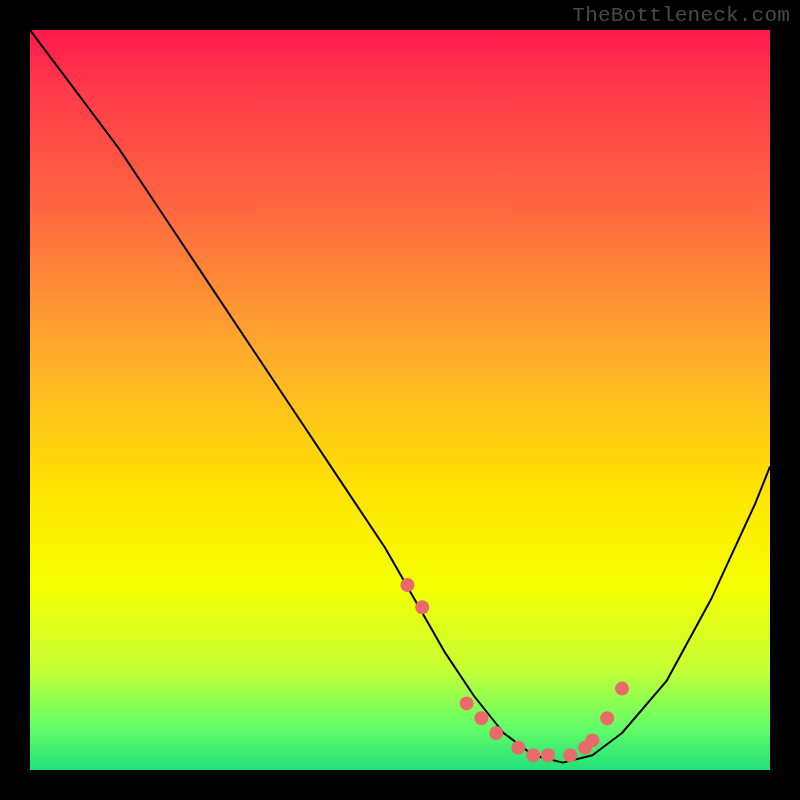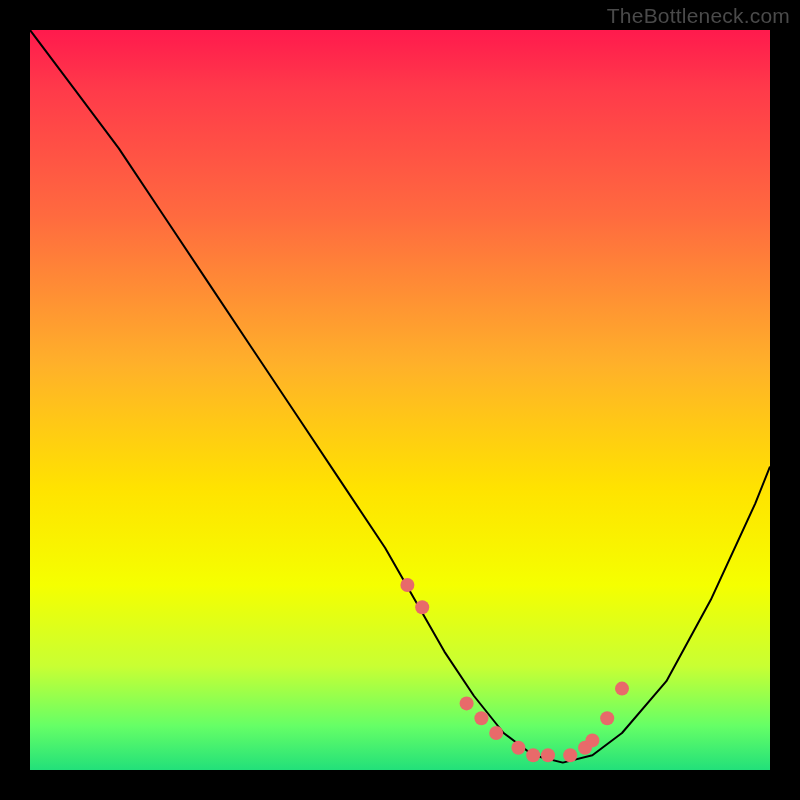--- a/index.html
+++ b/index.html
@@ -40,20 +40,21 @@
   }
   .watermark {
     position: absolute;
     top: 4px;
     right: 10px;
     color: #4a4a4a;
     font-size: 21px;
     font-weight: 400;
     letter-spacing: 0.2px;
     user-select: none;
+    font-family: Liberation Mono, monospace;
   }
   svg.curves {
     position: absolute;
     left: 0;
     top: 0;
     width: 740px;
     height: 740px;
   }
 </style>
 </head>

